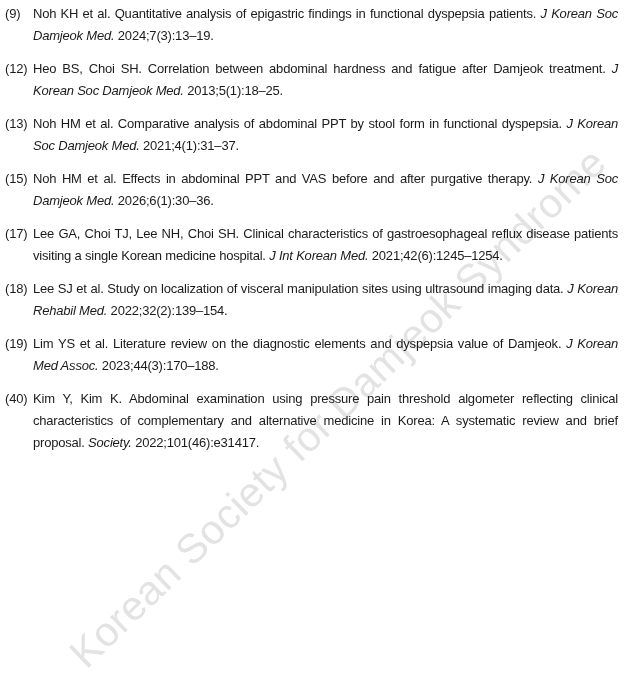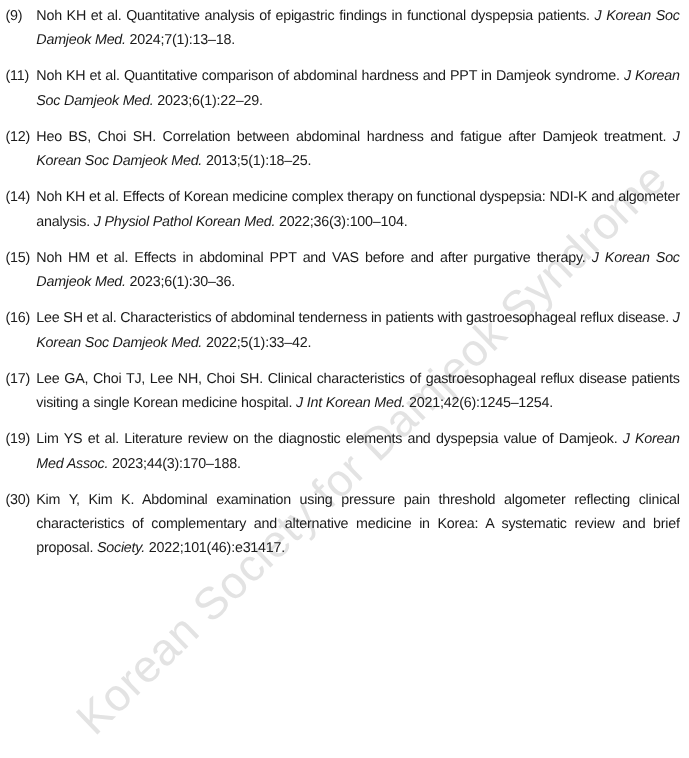--- a/index.html
+++ b/index.html
@@ -54,23 +54,22 @@
   p.ref i {
     font-style: italic;
   }
 </style>
 </head>
 <body style="color: rgb(27, 27, 27); background: rgb(255, 255, 255);">
 
 <div class="page">
   <div class="watermark" style="color: rgb(227, 227, 227);">Korean Society for Damjeok Syndrome</div>
   <div class="refs" id="ref-list">
-      <p class="ref"><span class="num">(9)</span><span>Noh KH et al. Quantitative analysis of epigastric findings in functional dyspepsia patients. </span><i>J Korean Soc Damjeok Med.</i><span> 2024;7(1):13–18.</span></p>
-      <p class="ref"><span class="num">(11)</span><span>Noh KH et al. Quantitative comparison of abdominal hardness and PPT in Damjeok syndrome. </span><i>J Korean Soc Damjeok Med.</i><span> 2023;6(1):22–29.</span></p>
+      <p class="ref"><span class="num">(9)</span><span>Noh KH et al. Quantitative analysis of epigastric findings in functional dyspepsia patients. </span><i>J Korean Soc Damjeok Med.</i><span> 2024;7(3):13–19.</span></p>
       <p class="ref"><span class="num">(12)</span><span>Heo BS, Choi SH. Correlation between abdominal hardness and fatigue after Damjeok treatment. </span><i>J Korean Soc Damjeok Med.</i><span> 2013;5(1):18–25.</span></p>
-      <p class="ref"><span class="num">(14)</span><span>Noh KH et al. Effects of Korean medicine complex therapy on functional dyspepsia: NDI-K and algometer analysis. </span><i>J Physiol Pathol Korean Med.</i><span> 2022;36(3):100–104.</span></p>
-      <p class="ref"><span class="num">(15)</span><span>Noh HM et al. Effects in abdominal PPT and VAS before and after purgative therapy. </span><i>J Korean Soc Damjeok Med.</i><span> 2023;6(1):30–36.</span></p>
-      <p class="ref"><span class="num">(16)</span><span>Lee SH et al. Characteristics of abdominal tenderness in patients with gastroesophageal reflux disease. </span><i>J Korean Soc Damjeok Med.</i><span> 2022;5(1):33–42.</span></p>
+      <p class="ref"><span class="num">(13)</span><span>Noh HM et al. Comparative analysis of abdominal PPT by stool form in functional dyspepsia. </span><i>J Korean Soc Damjeok Med.</i><span> 2021;4(1):31–37.</span></p>
+      <p class="ref"><span class="num">(15)</span><span>Noh HM et al. Effects in abdominal PPT and VAS before and after purgative therapy. </span><i>J Korean Soc Damjeok Med.</i><span> 2026;6(1):30–36.</span></p>
       <p class="ref"><span class="num">(17)</span><span>Lee GA, Choi TJ, Lee NH, Choi SH. Clinical characteristics of gastroesophageal reflux disease patients visiting a single Korean medicine hospital. </span><i>J Int Korean Med.</i><span> 2021;42(6):1245–1254.</span></p>
+      <p class="ref"><span class="num">(18)</span><span>Lee SJ et al. Study on localization of visceral manipulation sites using ultrasound imaging data. </span><i>J Korean Rehabil Med.</i><span> 2022;32(2):139–154.</span></p>
       <p class="ref"><span class="num">(19)</span><span>Lim YS et al. Literature review on the diagnostic elements and dyspepsia value of Damjeok. </span><i>J Korean Med Assoc.</i><span> 2023;44(3):170–188.</span></p>
-      <p class="ref"><span class="num">(30)</span><span>Kim Y, Kim K. Abdominal examination using pressure pain threshold algometer reflecting clinical characteristics of complementary and alternative medicine in Korea: A systematic review and brief proposal. </span><i>Society.</i><span> 2022;101(46):e31417.</span></p>
+      <p class="ref"><span class="num">(40)</span><span>Kim Y, Kim K. Abdominal examination using pressure pain threshold algometer reflecting clinical characteristics of complementary and alternative medicine in Korea: A systematic review and brief proposal. </span><i>Society.</i><span> 2022;101(46):e31417.</span></p>
     </div>
 </div>
 
 </body></html>

